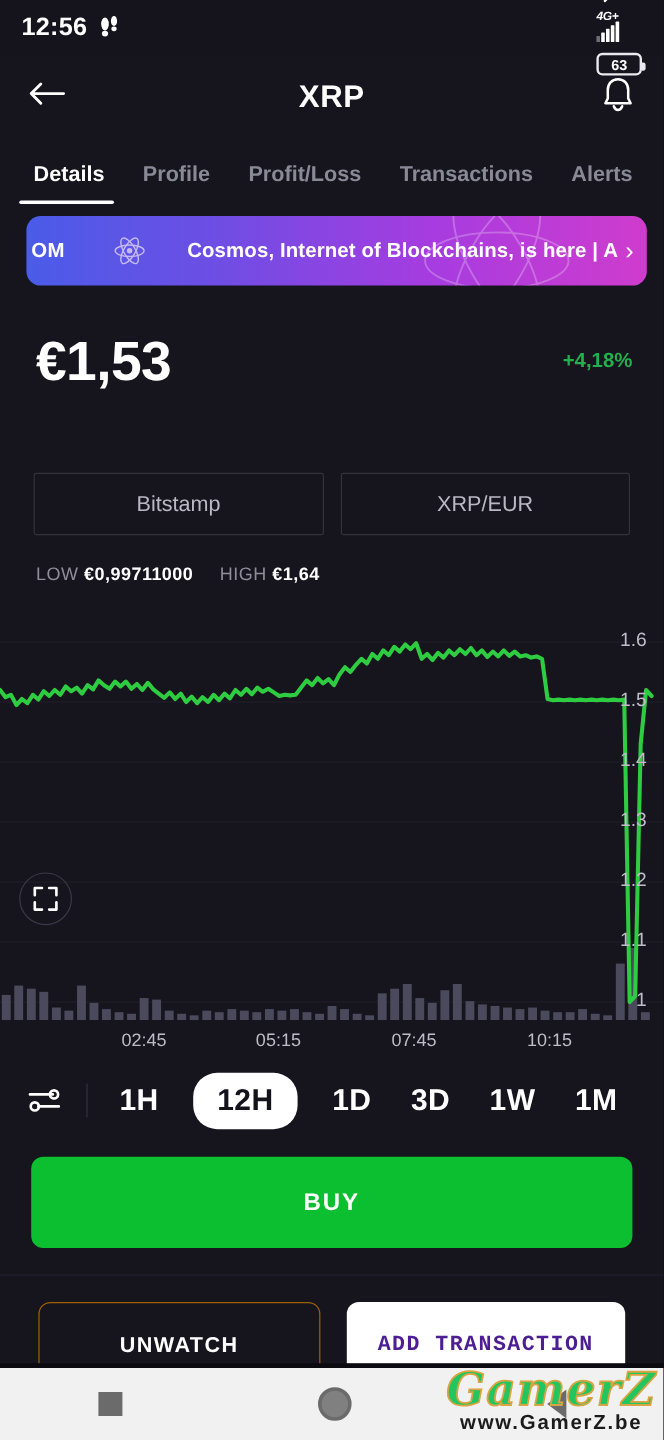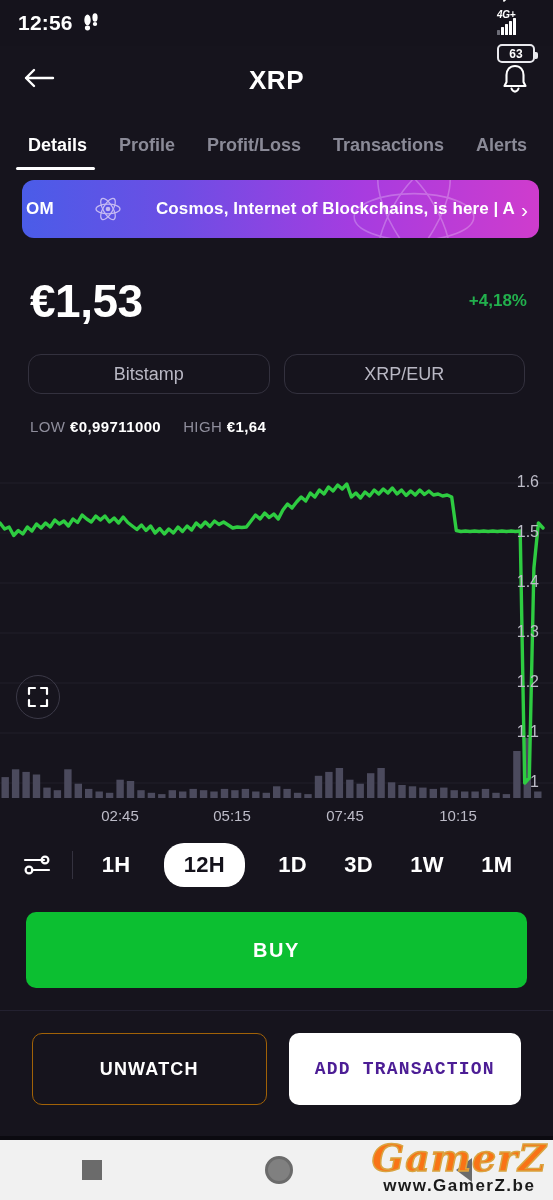--- a/index.html
+++ b/index.html
@@ -66,23 +66,23 @@
   .banner .chev{ color:#fff; font-size:21px; margin-left:6px; font-weight:400; line-height:1;}
 
   
   .pricerow{ display:flex; align-items:center; justify-content:space-between; padding:36px 26px 0 30px;}
   .price{ color:#fff; font-size:46px; font-weight:700; letter-spacing:-.5px; }
   .change{ color:#22b04d; font-size:17px; font-weight:700; }
 
   
   .selrow{ display:flex; gap:14px; padding:26px 28px 0 28px; }
   .sel{
-    flex:1; height:40px; border:1px solid #33313e; border-radius:13px;
+    flex:1; height:52px; border:1px solid #33313e; border-radius:2px;
     display:flex; align-items:center; justify-content:center;
-    color:#b9b8c4; font-size:18px; background:transparent;
+    color:#b9b8c4; font-size:18px; background:transparent;margin-top:40px;
   }
 
   
   .lowhigh{ padding:24px 0 0 30px; display:flex; align-items:flex-start; gap:22px; }
   .lh-item{ font-size:15px; color:#8e8d9b; letter-spacing:.4px; }
   .lh-item b{ color:#ffffff; font-weight:700; }
 
   
   .chart{ position:relative; width:553px; height:345px; margin-top:18px; }
   .chart svg{ display:block; }
@@ -95,21 +95,21 @@
 
   
   .xaxis{ display:flex; height:34px; align-items:center; position:relative; }
   .xaxis span{ position:absolute; color:#bdbcc8; font-size:15px; transform:translateX(-50%); }
 
   
   .tfrow{ display:flex; align-items:center; height:66px; padding:0 22px; }
   .tf-icon{ width:44px; display:flex; align-items:center; justify-content:flex-start; }
   .tf-div{ width:1px; height:28px; background:#34323f; margin:0 10px 0 6px; }
   .tfs{ flex:1; display:flex; align-items:center; justify-content:space-around; }
-  .tf{ color:#ffffff; font-size:22px; font-weight:700; padding:8px 4px; border-radius:20px; letter-spacing:.3px;}
+  .tf{ color:#ffffff; font-size:25px; font-weight:700; padding:8px 4px; border-radius:20px; letter-spacing:.3px;}
   .tf.active{ background:#ffffff; color:#14121b; padding:9px 20px; }
 
   
   .buyzone{ padding:14px 26px 22px 26px; border-bottom:1px solid #232130;}
   .buy{
     height:76px; border-radius:10px; background:#0cbf31;
     display:flex; align-items:center; justify-content:center;
     color:#fff; font-size:20px; font-weight:700; letter-spacing:1.6px;
   }
 
@@ -129,21 +129,21 @@
   }
   .nav-sq{ width:20px; height:20px; background:#6b6b6b; }
   .nav-ci{ width:28px; height:28px; border-radius:50%; border:3px solid #6b6b6b; background:#808080;}
   .nav-tri{ width:0;height:0;border-top:12px solid transparent;border-bottom:12px solid transparent;border-right:16px solid #6b6b6b;}
   .navdiv{ position:absolute; left:0; bottom:60px; width:553px; height:4px; background:#0b0a10; }
 
   
   .wm{ position:absolute; right:6px; bottom:4px; text-align:center; pointer-events:none; }
   .wm .g1{
     font-family:"DejaVu Serif", serif; font-style:italic; font-weight:700; font-size:38px;
-    color:#f97316; -webkit-text-stroke:1.5px #d9a441; letter-spacing:1px; line-height:.95;
+    color:#22c55e; -webkit-text-stroke:1.5px #d9a441; letter-spacing:1px; line-height:.95;
   }
   .wm .g2{ font-size:17px; color:#1b1b1b; font-weight:700; letter-spacing:1.5px; }
 </style>
 </head>
 <body>
 
 <div class="phone">
 
   <div class="statusbar">
     <div class="sb-left">

